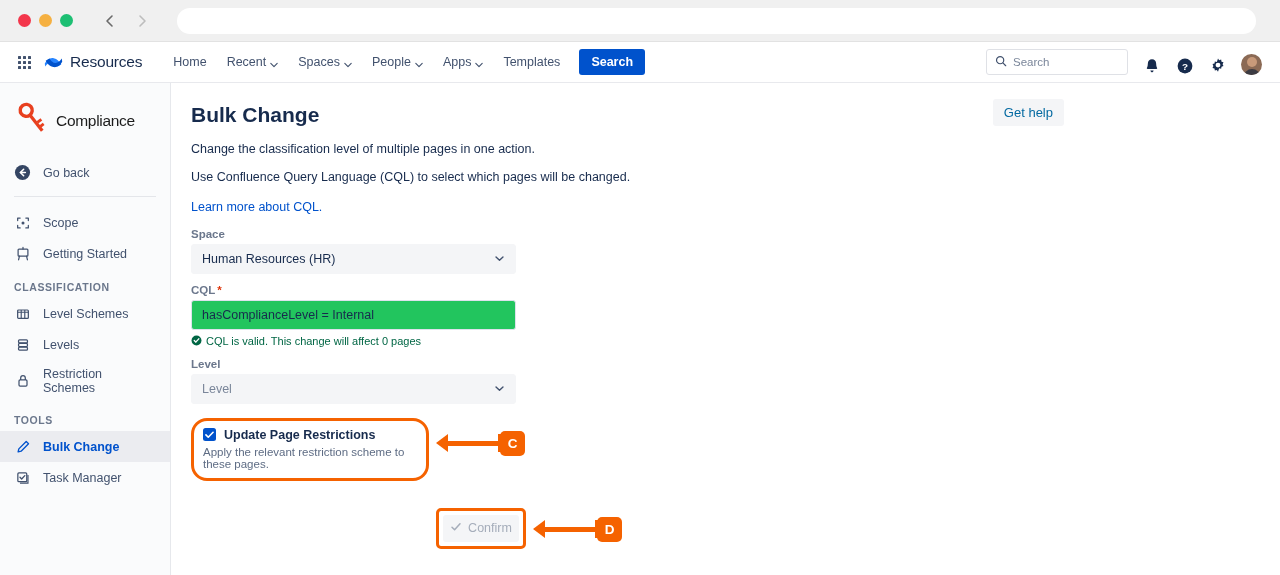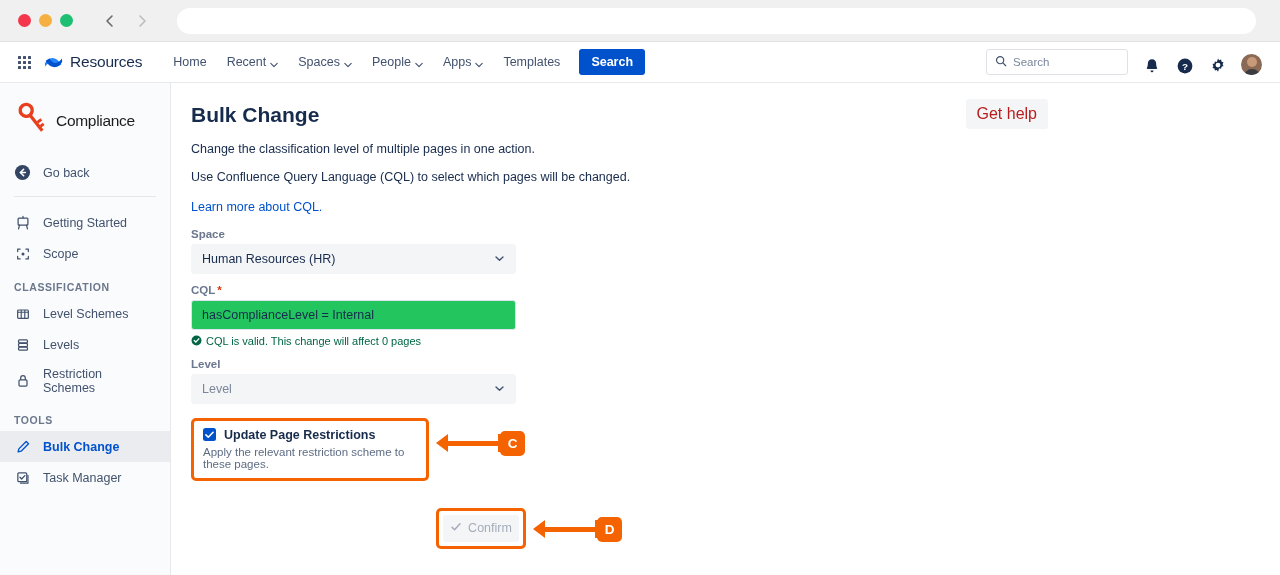--- a/index.html
+++ b/index.html
@@ -109,23 +109,23 @@
   .side-ico { width: 17px; height: 17px; flex-shrink: 0; display: flex; align-items: center; justify-content: center; }
   .side-divider { height: 1px; background: #e4e6ea; margin: 8px 14px 10px 14px; }
   .side-head {
     font-size: 10.5px; font-weight: bold; color: #6b778c;
     letter-spacing: 0.6px; padding: 12px 14px 5px 14px;
   }
 
   
   .main { flex: 1; position: relative; padding: 20px 24px 0 20px; background: #fff; }
   .get-help {
-    position: absolute; right: 32px; top: 16px;
-    background: #f4f5f7; color: #b91c1c;
-    font-size: 16px; padding: 6px 11px; border-radius: 3px;
+    position: absolute; right: 16px; top: 16px;
+    background: #f4f5f7; color: #0369a1;
+    font-size: 13px; padding: 6px 11px; border-radius: 3px;
     border: none; cursor: pointer;
   }
   .page-title { font-size: 21px; color: #172b4d; font-weight: bold; margin-bottom: 14px; }
   .para { font-size: 12.5px; color: #172b4d; margin-bottom: 11px; line-height: 1.35; }
   .link { font-size: 12.5px; color: #0052cc; cursor: pointer; display: inline-block; margin-bottom: 14px; }
 
   .field { margin-bottom: 10px; width: 325px; }
   .field-label { font-size: 11.5px; font-weight: bold; color: #6b778c; margin-bottom: 4px; }
   .req { color: #de350b; margin-left: 2px; }
   .select-box {
@@ -144,21 +144,21 @@
   }
   .valid-msg {
     display: flex; align-items: center; gap: 4px;
     font-size: 11px; color: #006644; margin-top: 5px;
   }
   .help-text { font-size: 11px; color: #6b778c; margin-top: 5px; line-height: 1.45; width: 330px; }
 
   
   .cb-wrap { position: relative; margin-top: 14px; width: 238px; }
   .cb-box {
-    border: 3px solid #f56200; border-radius: 5px;
+    border: 3px solid #f56200; border-radius: 16px;
     padding: 7px 9px 8px 9px; background: #fff;
     width: 238px;
   }
   .cb-row { display: flex; align-items: center; gap: 8px; }
   .cb {
     width: 13px; height: 13px; border-radius: 2.5px;
     background: #0052cc; position: relative; flex-shrink: 0; cursor: pointer;
   }
   .cb svg { position: absolute; left: 2px; top: 2.5px; }
   .cb-label { font-size: 12.5px; font-weight: bold; color: #172b4d; }
@@ -341,34 +341,34 @@
           </svg>
       </span>
       <span>Go back</span>
     </div>
 
     <div class="side-divider"></div>
 
     <div class="side-row">
       <span class="side-ico">
         <svg width="16" height="16" viewBox="0 0 18 18">
+            <path d="M3 6.2V3.5h2.8M15 6.2V3.5h-2.8M3 11.8v2.7h2.8M15 11.8v2.7h-2.8" stroke="#42526e" stroke-width="1.4" fill="none" stroke-linecap="round" stroke-linejoin="round"></path>
+            <circle cx="9" cy="9" r="1.7" fill="#42526e"></circle>
+          </svg>
+      </span>
+      <span>Scope</span>
+    </div>
+    <div class="side-row">
+      <span class="side-ico">
+        <svg width="16" height="16" viewBox="0 0 18 18">
             <rect x="3.5" y="3.5" width="11" height="8" rx="1" fill="none" stroke="#42526e" stroke-width="1.4"></rect>
             <path d="M9 1.6V3.5M5 11.5 L4 15.5 M13 11.5 L14 15.5" stroke="#42526e" stroke-width="1.4" stroke-linecap="round"></path>
           </svg>
       </span>
       <span>Getting Started</span>
-    </div>
-    <div class="side-row">
-      <span class="side-ico">
-        <svg width="16" height="16" viewBox="0 0 18 18">
-            <path d="M3 6.2V3.5h2.8M15 6.2V3.5h-2.8M3 11.8v2.7h2.8M15 11.8v2.7h-2.8" stroke="#42526e" stroke-width="1.4" fill="none" stroke-linecap="round" stroke-linejoin="round"></path>
-            <circle cx="9" cy="9" r="1.7" fill="#42526e"></circle>
-          </svg>
-      </span>
-      <span>Scope</span>
     </div>
 
     <div class="side-head">CLASSIFICATION</div>
     <div class="side-row">
       <span class="side-ico">
         <svg width="16" height="16" viewBox="0 0 18 18">
             <rect x="3" y="4.5" width="12" height="9.5" rx="1" fill="none" stroke="#42526e" stroke-width="1.4"></rect>
             <path d="M7 4.5V14 M11 4.5V14 M3 7H15" stroke="#42526e" stroke-width="1.3"></path>
           </svg>
       </span>

